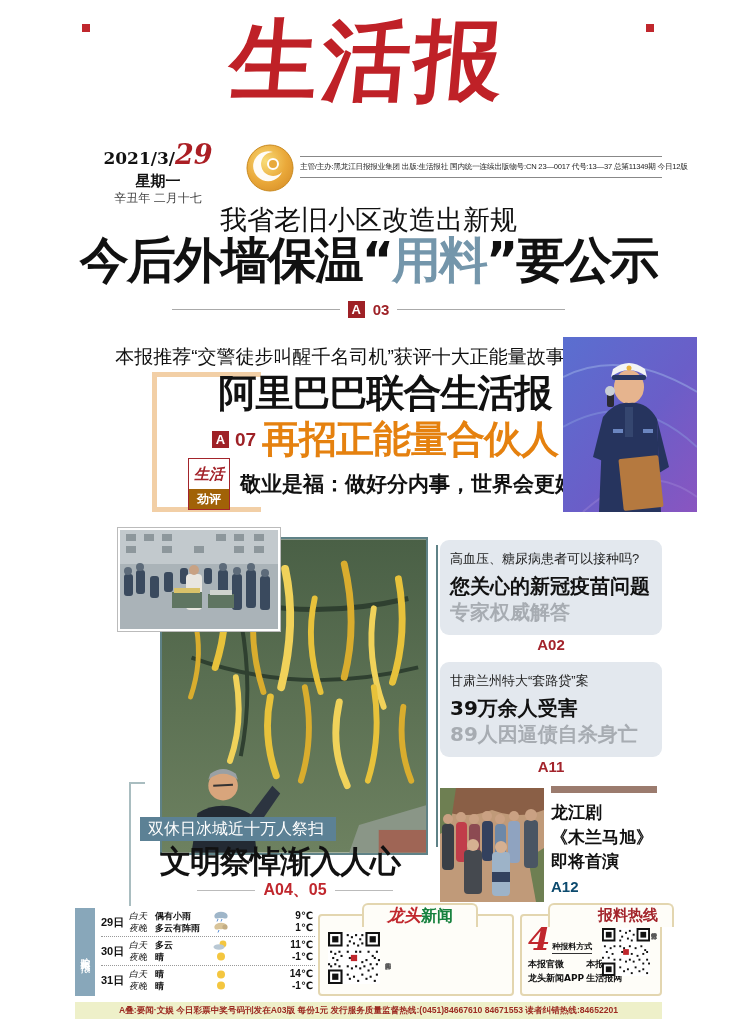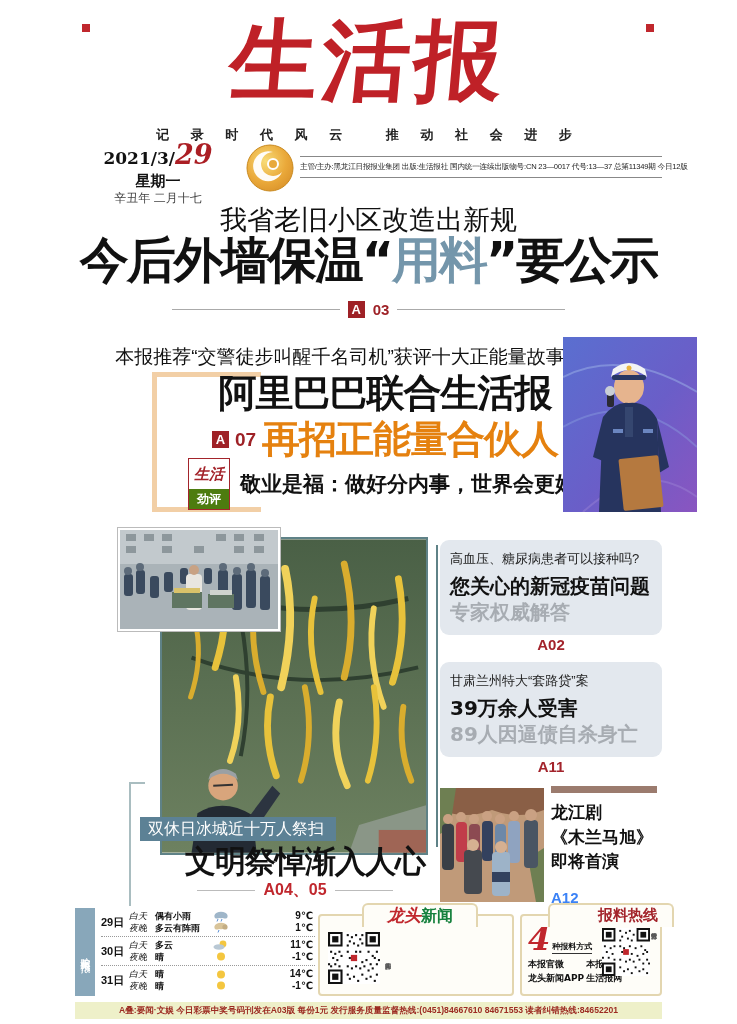--- a/index.html
+++ b/index.html
@@ -39,53 +39,53 @@
   #s2-kicker{left:90px;top:344px;width:500px;text-align:center;font-size:19px;color:#111;}
   #s2-bracket{left:152px;top:372px;width:104px;height:130px;
     border-left:5px solid #f2cfa6;border-top:5px solid #f2cfa6;border-bottom:5px solid #f2cfa6;}
   #s2-h1{left:180px;top:368px;width:410px;text-align:center;font-size:38px;letter-spacing:-1px;}
   #s2-h2row{left:180px;top:414px;width:410px;display:flex;align-items:center;justify-content:center;gap:6px;}
   #s2-h2{font-size:38px;color:#e5810f;letter-spacing:-1px;}
   #s2-comment{left:188px;top:458px;width:400px;display:flex;align-items:center;gap:10px;}
   #jinping-box{width:42px;height:52px;border:1px solid #a3242b;box-sizing:border-box;flex:0 0 auto;}
   #jinping-top{height:30px;background:#fff;color:#a3242b;text-align:center;
     font-family:"DejaVu Serif",serif;font-weight:bold;font-style:italic;font-size:15px;line-height:30px;}
-  #jinping-bottom{height:20px;background:#4d7c0f;color:#fff;text-align:center;font-weight:bold;font-size:12px;line-height:20px;}
+  #jinping-bottom{height:20px;background:#a16207;color:#fff;text-align:center;font-weight:bold;font-size:12px;line-height:20px;}
   #s2-comment-text{font-size:21px;font-weight:900;font-family:"DejaVu Sans",sans-serif;color:#111;}
   #police-photo{left:563px;top:337px;width:134px;height:175px;}
 
   
   #ribbon-photo{left:160px;top:537px;width:268px;height:318px;border:2px solid #5f8287;box-sizing:border-box;}
   #teal-line-r{left:436px;top:545px;width:2px;height:302px;background:#5f8287;}
   #inset-photo{left:118px;top:528px;width:158px;height:99px;border:2px solid #fff;outline:1px solid #bbb;}
   #mem-L{left:129px;top:782px;width:14px;height:122px;border-left:2px solid #a9bdc0;border-top:2px solid #a9bdc0;}
   #mem-banner{left:140px;top:817px;width:196px;height:24px;background:#5c8195;color:#fff;
     font-size:16px;line-height:24px;padding-left:8px;box-sizing:border-box;}
-  #mem-headline{left:135px;top:841px;width:290px;text-align:right;font-size:31px;letter-spacing:-1px;}
+  #mem-headline{left:160px;top:841px;width:290px;text-align:left;font-size:31px;letter-spacing:-1px;}
   #mem-ref{left:160px;top:880px;width:270px;display:flex;align-items:center;justify-content:center;gap:8px;}
   #mem-ref .line{width:58px;height:1px;background:#bbb;}
   #mem-ref .txt{color:#c0272d;font-weight:bold;font-size:16px;}
 
   
   .news-box{width:222px;background:#e3e8ee;border-radius:9px;padding:10px;box-sizing:border-box;}
   .news-box .kicker{font-size:13px;color:#222;margin-bottom:5px;}
   .news-box .headline{font-size:20px;font-weight:900;font-family:"DejaVu Sans",sans-serif;color:#111;line-height:1.3;}
   .news-box .subline{font-size:20px;font-weight:900;font-family:"DejaVu Sans",sans-serif;color:#a7acb2;line-height:1.3;}
   .box-ref{width:222px;text-align:center;color:#a3242c;font-weight:bold;font-size:15px;}
   #vaccine-box{left:440px;top:540px;}
   #vaccine-ref{left:440px;top:636px;}
   #fraud-box{left:440px;top:662px;}
   #fraud-ref{left:440px;top:758px;}
 
   
   #opera-photo{left:440px;top:788px;width:104px;height:114px;}
   #opera-text{left:551px;top:786px;width:108px;}
   #opera-bar{width:106px;height:7px;background:#9b7b6e;margin-bottom:7px;}
   .opera-line{font-size:17px;font-weight:900;font-family:"DejaVu Sans",sans-serif;line-height:1.45;color:#111;}
-  #opera-ref{color:#3b82f6;font-weight:bold;font-size:15px;margin-top:15px;}
+  #opera-ref{color:#0c4a6e;font-weight:bold;font-size:15px;margin-top:4px;}
 
   
   #weather{left:75px;top:908px;width:240px;height:88px;display:flex;}
   #weather-label{width:20px;height:88px;background:#88a7ba;color:#fff;font-size:10px;
     writing-mode:vertical-rl;text-orientation:upright;text-align:center;letter-spacing:1px;line-height:20px;}
   #weather-rows{flex:1;margin-left:6px;}
   .w-row{display:flex;align-items:center;height:28px;border-bottom:1px dotted #999;}
   .w-row:last-child{border-bottom:none;}
   .w-day{width:28px;font-size:11px;font-weight:bold;}
   .w-sub{width:26px;font-size:9px;font-style:italic;font-family:"DejaVu Serif",serif;line-height:12px;}
@@ -121,21 +121,20 @@
 </style>
 </head>
 <body>
 
 <div id="page">
 
   <div class="abs reg-mark" style="left:82px;top:24px;"></div>
   <div class="abs reg-mark" style="left:646px;top:24px;"></div>
 
   <div class="abs" id="masthead-title">生活报</div>
-  <div class="abs" id="slogan">记 录 时 代 风 云　 推 动 社 会 进 步</div>
 
   <div class="abs" id="date-block">
     <div id="date-line1"><span>2021/3/</span><span class="day">29</span></div>
     <div id="weekday">星期一</div>
     <div id="lunar">辛丑年 二月十七</div>
   </div>
 
   <svg class="abs" id="phoenix-logo" viewBox="0 0 48 48">
     <defs>
       <radialGradient id="gold" cx="40%" cy="35%" r="75%">

